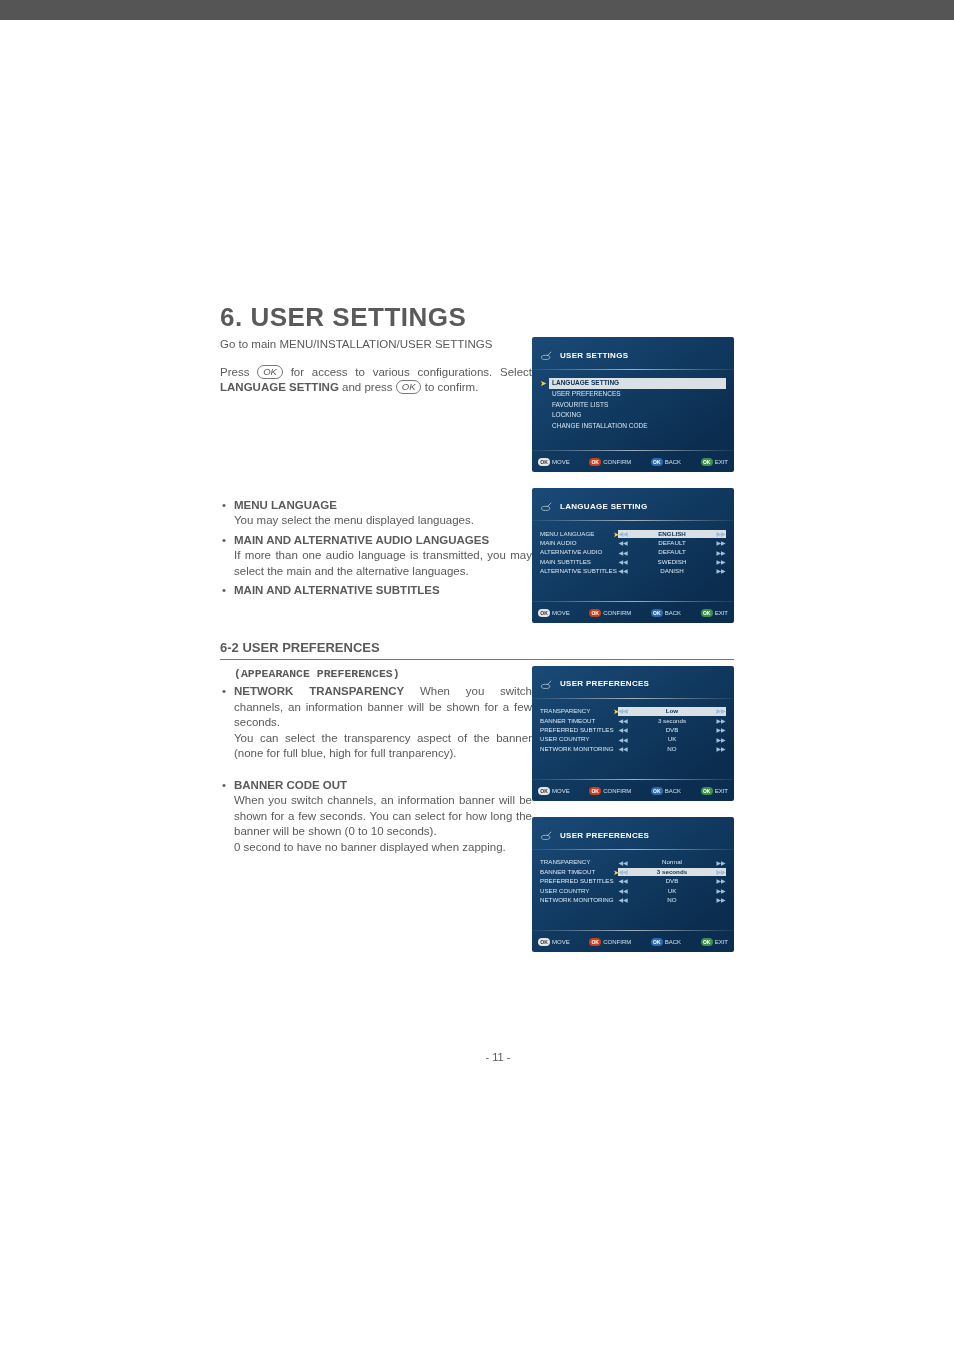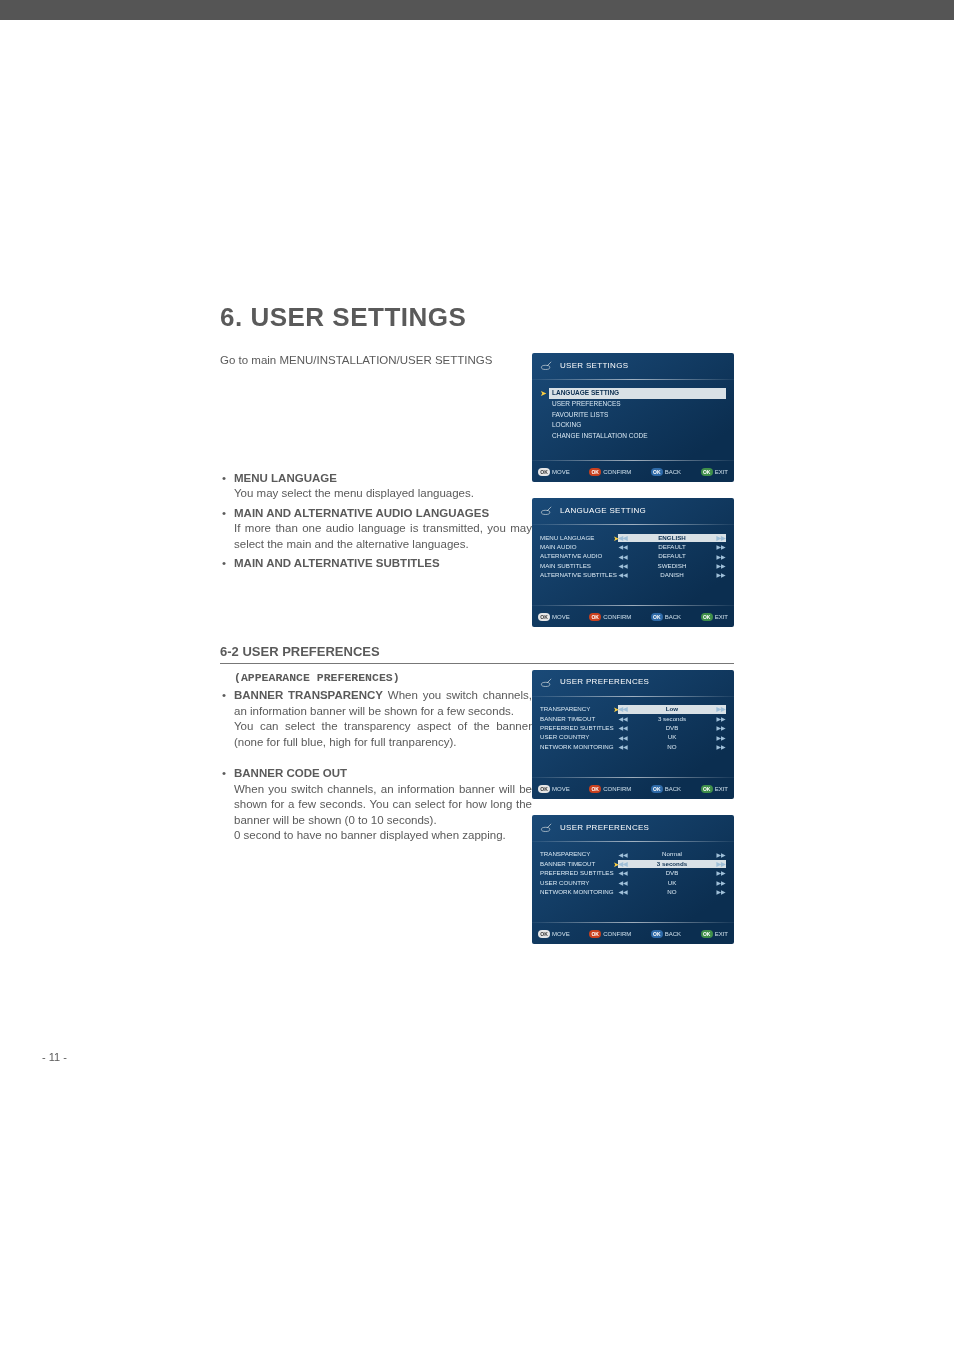--- a/index.html
+++ b/index.html
@@ -16,21 +16,21 @@
     min-height: 1351px;
     padding: 280px 220px 60px 220px;
     position: relative;
     color: #5a5a5a;
     font-size: 11.5px;
     line-height: 1.35;
   }
   h1.main-title {
     font-size: 26px;
     font-weight: bold;
-    margin-bottom: 18px;
+    margin-bottom: 2px;
     letter-spacing: 0.5px;
     color: #5a5a5a;
   }
   h2.section-title {
     font-size: 13px;
     font-weight: bold;
     border-bottom: 1px solid #777;
     padding-bottom: 2px;
     margin-bottom: 6px;
     color: #5a5a5a;
@@ -78,24 +78,24 @@
     border-radius: 2px;
     color: #fff;
     font-size: 7px;
     margin-bottom: 16px;
     position: relative;
     padding-bottom: 4px;
   }
   .osd-header {
     display: flex;
     align-items: center;
-    padding: 6px 8px 4px 8px;
+    padding: 12px 8px 4px 8px;
     font-size: 8px;
     letter-spacing: 0.3px;
-    font-weight: normal;
+    font-weight: bold;
   }
   .sat-icon {
     width: 14px; height: 14px;
     margin-right: 6px;
     position: relative;
   }
   .sat-icon svg { width: 14px; height: 14px; }
   .osd-divider {
     height: 1px;
     background: linear-gradient(to right, rgba(255,255,255,0.05), rgba(255,255,255,0.6), rgba(255,255,255,0.05));
@@ -175,36 +175,46 @@
   }
   .foot-btn.ok-w { background: #e6e6e6; color: #333; }
   .foot-btn.ok-r { background: #c9401e; color: #fff; }
   .foot-btn.ok-b { background: #2e6aa8; color: #fff; }
   .foot-btn.ok-g { background: #3f8f4a; color: #fff; }
 
   .page-num {
     position: absolute;
     bottom: 306px;
     left: 0; right: 0;
+    text-align: center;
     font-size: 11px;
     color: #5a5a5a;
     margin-left: 42px;
   }
 </style>
 </head>
 <body>
 
 <div class="page">
 
   <h1 class="main-title">6. USER SETTINGS</h1>
 
 
   <div class="two-col">
     <div class="left-col">
       <p class="intro-para">Go to main MENU/INSTALLATION/USER SETTINGS</p>
+      <p class="intro-para just">
+        <span>Press </span>
+        <span class="ok-pill">OK</span>
+        <span> for access to various configurations. Select </span>
+        <strong>LANGUAGE SETTING</strong>
+        <span> and press </span>
+        <span class="ok-pill">OK</span>
+        <span> to confirm.</span>
+      </p>
 
       <div class="spacer-lg"></div>
 
       <ul class="bullets">
         <li>
           <span class="b-head">MENU LANGUAGE</span><br>
           <span>You may select the menu displayed languages.</span>
         </li>
         <li>
           <span class="b-head">MAIN AND ALTERNATIVE AUDIO LANGUAGES</span><br>
@@ -347,21 +357,21 @@
     </div>
   </div>
 
   <h2 class="section-title" style="">6-2 USER PREFERENCES</h2>
 
   <div class="two-col">
     <div class="left-col">
       <span class="sub-head-center">(APPEARANCE PREFERENCES)</span>
       <ul class="bullets">
         <li>
-          <span class="b-head">BANNER TRANSPARENCY</span><span> When you switch channels, an information banner will be shown for a few seconds.</span><br>
+          <span class="b-head">NETWORK TRANSPARENCY</span><span> When you switch channels, an information banner will be shown for a few seconds.</span><br>
           <span class="just">You can select the transparency aspect of the banner (none for full blue, high for full tranparency).</span>
         </li>
       </ul>
       <div style="height:12px"></div>
       <ul class="bullets">
         <li>
           <span class="b-head">BANNER CODE OUT</span><br>
           <span class="just">When you switch channels, an information banner will be shown for a few seconds. You can select for how long the banner will be shown (0 to 10 seconds).</span><br>
           <span class="just">0 second to have no banner displayed when zapping.</span>
         </li>

